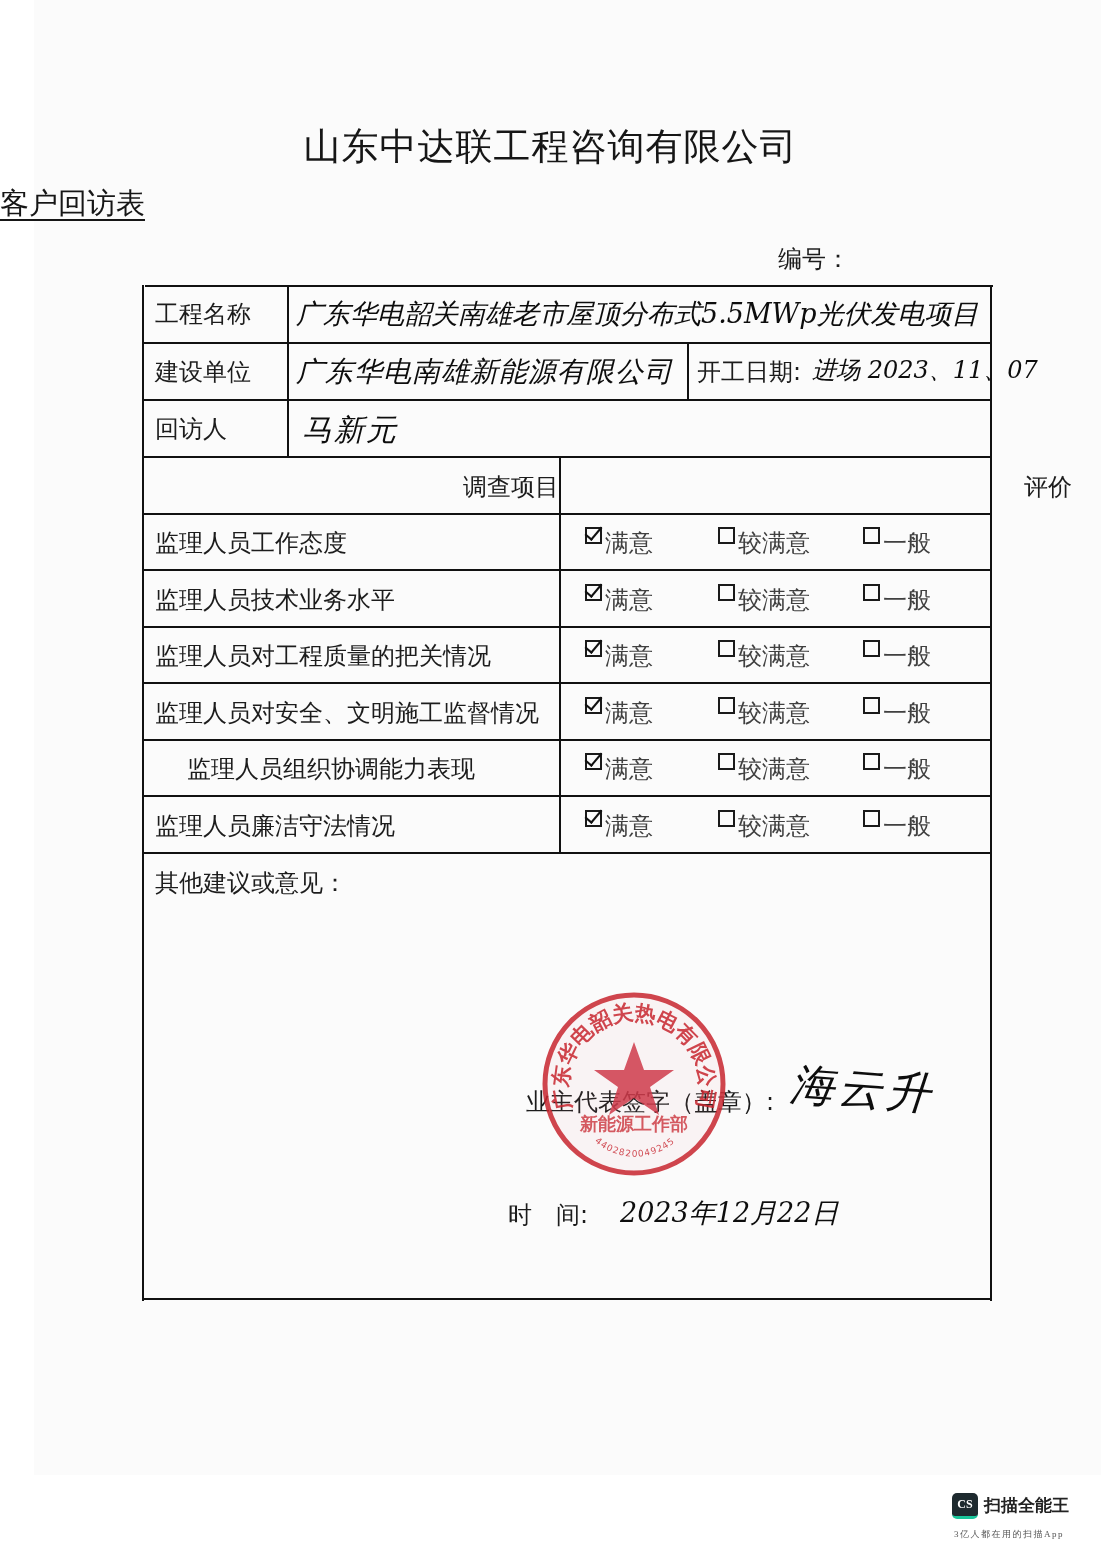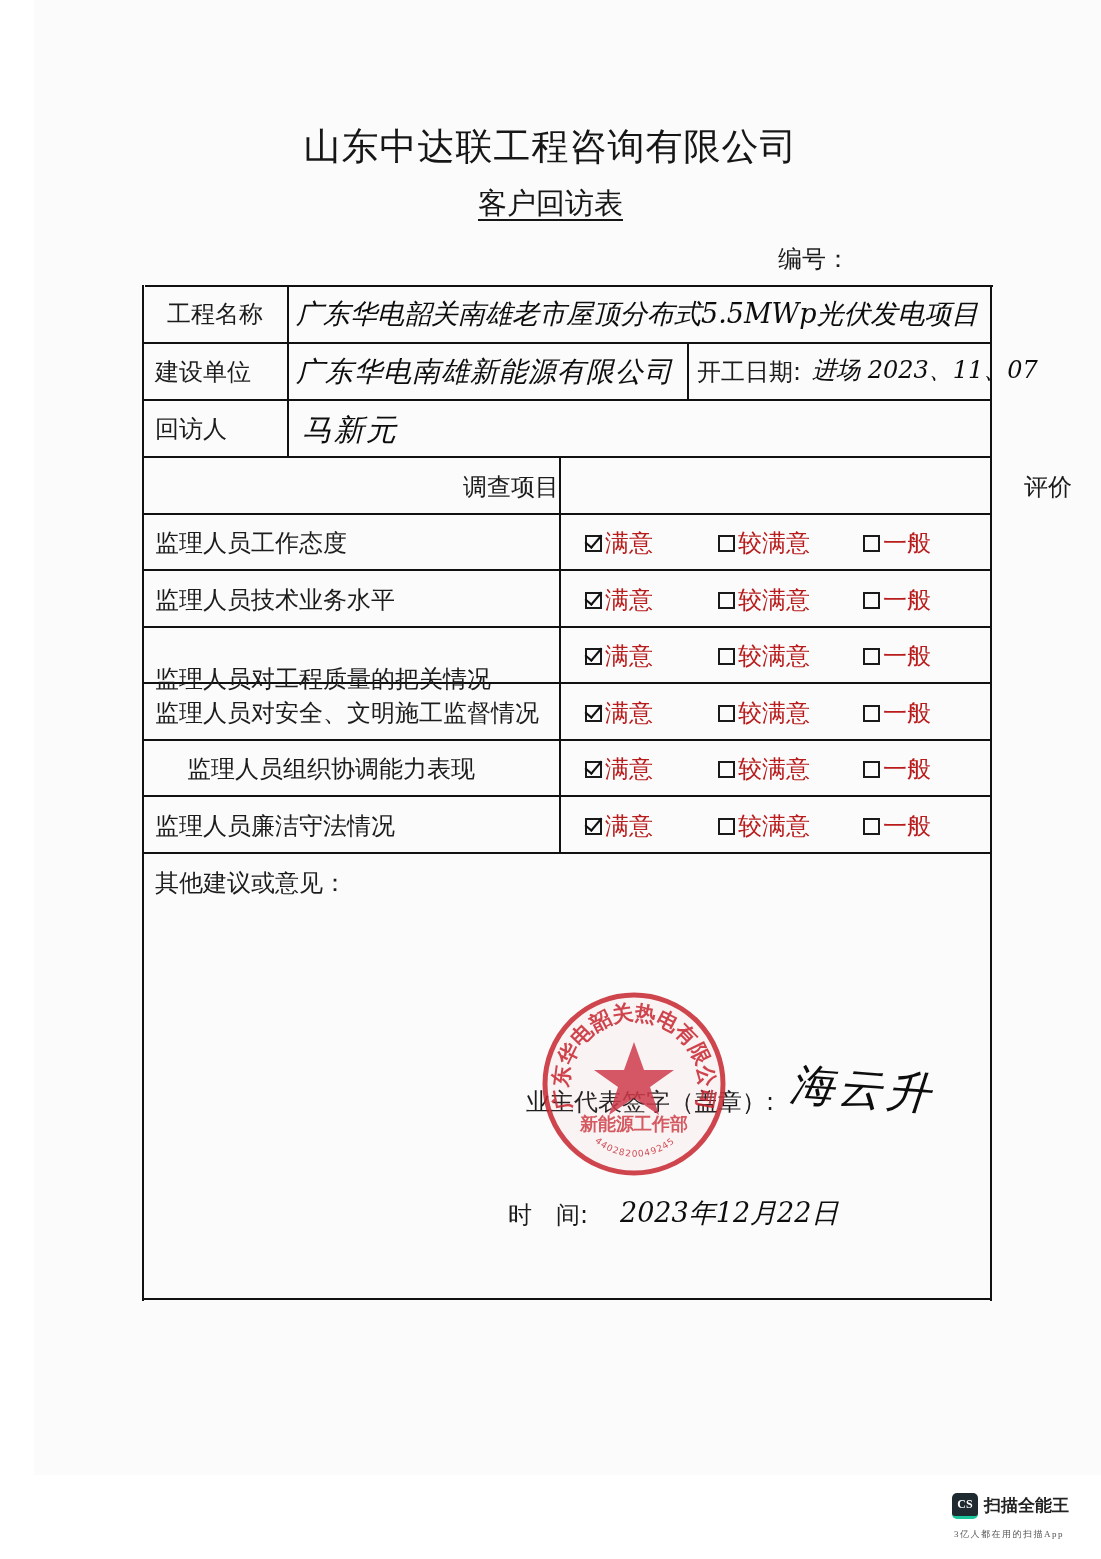--- a/index.html
+++ b/index.html
@@ -12,35 +12,35 @@
   .paper {
     position:absolute; left:34px; top:0; width:1067px; height:1475px;
     background:#fbfbfb;
   }
   .title {
     position:absolute; left:0; width:1101px; top:122px; text-align:center;
     font-family:"DejaVu Serif", "Liberation Serif", serif;
     font-size:37px; letter-spacing:1px; color:#161616;
   }
   .subtitle {
-    position:absolute; left:0; width:1101px; top:184px; text-align:center;
+    position:absolute; left:0; width:1101px; top:184px; 
     font-size:29px; color:#161616;
   }
   .subtitle span { text-decoration:underline; text-underline-offset:6px; text-decoration-thickness:2px; }
   .serial {
     position:absolute; left:778px; top:243px; font-size:24px; color:#1c1c1c;
   }
   .line { position:absolute; background:#111; }
   .cell-text { position:absolute; font-size:24px; color:#1c1c1c; white-space:nowrap; }
   .hand {
     position:absolute; white-space:nowrap; color:#0d0d0d;
     font-family:"DejaVu Serif", "Liberation Serif", serif; font-style:italic;
   }
   .center { text-align:right; }
-  .opt { position:absolute; font-size:24px; color:#b91c1c; white-space:nowrap; display:flex; align-items:center; }
+  .opt { position:absolute; font-size:24px; color:#404040; white-space:nowrap; display:flex; align-items:flex-start; }
   .box {
     display:inline-block; width:17px; height:17px; border:2px solid #1a1a1a; margin-right:3px;
     position:relative; box-sizing:border-box;
   }
   .box.checked::after {
     content:""; position:absolute; left:2px; top:-6px; width:7px; height:15px;
     border-right:2px solid #111; border-bottom:2px solid #111; transform:rotate(40deg);
   }
   .seal {
     position:absolute; left:540px; top:990px; width:188px; height:188px;
@@ -80,21 +80,21 @@
 
   <div class="line" style="left:144px;top:513px;width:848px;height:2px;"></div>
   <div class="line" style="left:144px;top:569px;width:848px;height:2px;"></div>
   <div class="line" style="left:144px;top:626px;width:848px;height:2px;"></div>
   <div class="line" style="left:144px;top:682px;width:848px;height:2px;"></div>
   <div class="line" style="left:144px;top:739px;width:848px;height:2px;"></div>
   <div class="line" style="left:144px;top:795px;width:848px;height:2px;"></div>
   <div class="line" style="left:144px;top:852px;width:848px;height:2px;"></div>
   <div class="line" style="left:559px;top:457px;width:2px;height:396px;"></div>
 
-  <div class="cell-text" style="left:167px;top:298px;">工程名称</div>
+  <div class="cell-text" style="left:155px;top:298px;">工程名称</div>
   <div class="hand" style="left:296px;top:296px;font-size:27px;letter-spacing:0px;">广东华电韶关南雄老市屋顶分布式5.5MWp光伏发电项目</div>
 
   <div class="cell-text" style="left:155px;top:356px;">建设单位</div>
   <div class="hand" style="left:296px;top:353px;font-size:28px;letter-spacing:1px;">广东华电南雄新能源有限公司</div>
   <div class="cell-text" style="left:697px;top:356px;text-align:center;">开工日期:</div>
   <div class="hand" style="left:812px;top:354px;font-size:24px;">进场 2023、11、07</div>
 
   <div class="cell-text" style="left:155px;top:413px;">回访人</div>
   <div class="hand" style="left:302px;top:410px;font-size:30px;letter-spacing:2px;">马新元</div>
 
@@ -125,21 +125,21 @@
     <div class="opt" style="left:718px;top:584px;">
         <span class="box"></span>
         <span>较满意</span>
       </div>
     <div class="opt" style="left:863px;top:584px;">
         <span class="box"></span>
         <span>一般</span>
       </div>
   </div>
   <div>
-    <div class="cell-text" style="left:155px;top:640px;margin-top:23px;">监理人员对工程质量的把关情况</div>
+    <div class="cell-text" style="left:155px;top:640px;">监理人员对工程质量的把关情况</div>
     <div class="opt" style="left:585px;top:640px;">
         <span class="box checked"></span>
         <span>满意</span>
       </div>
     <div class="opt" style="left:718px;top:640px;">
         <span class="box"></span>
         <span>较满意</span>
       </div>
     <div class="opt" style="left:863px;top:640px;">
         <span class="box"></span>

